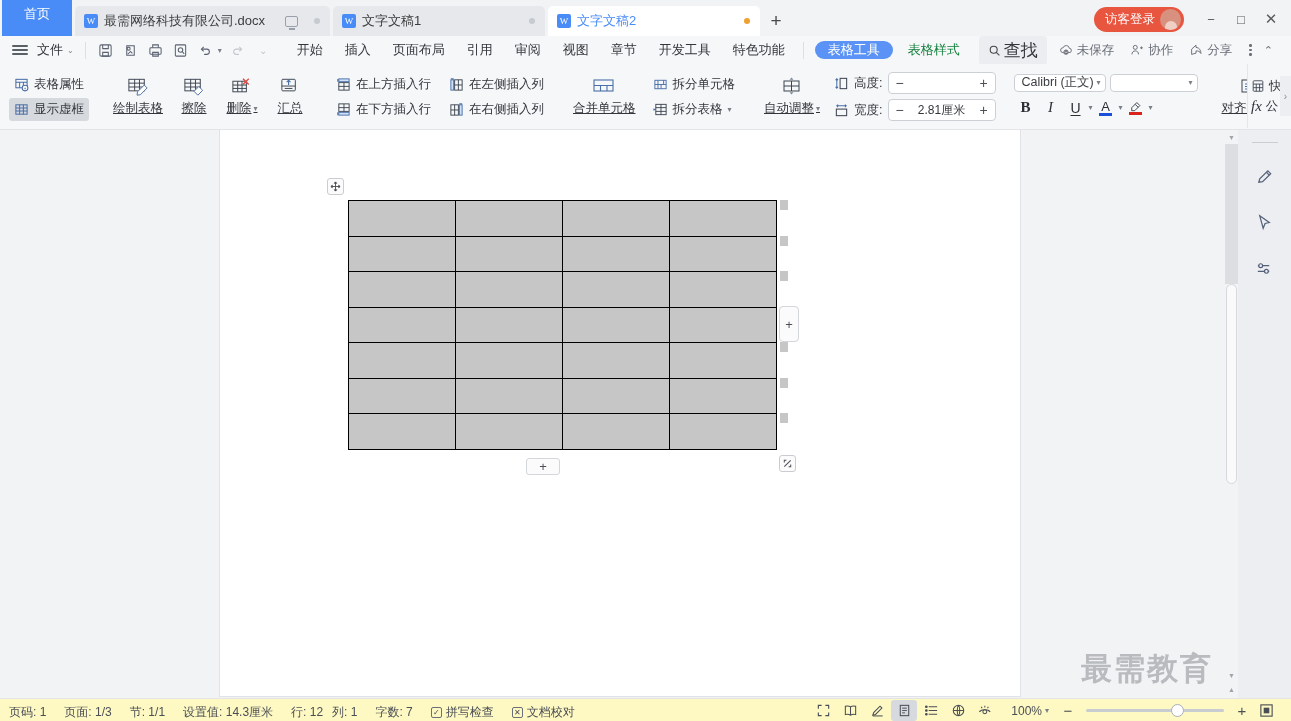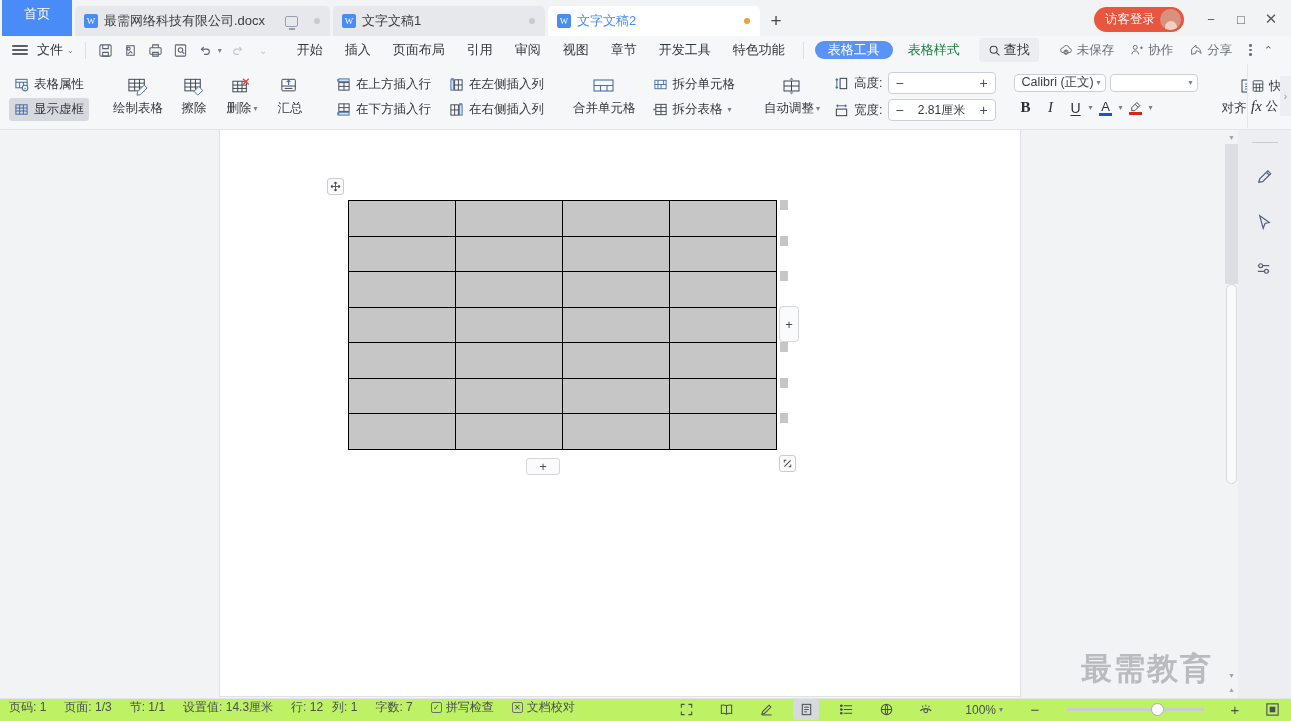--- a/index.html
+++ b/index.html
@@ -71,38 +71,38 @@
   .hamb { width: 16px; display:flex; flex-direction:column; gap:2.5px; margin: 0 5px 0 6px;}
   .hamb i { display:block; height:1.5px; background:#5b5f66; border-radius:1px;}
   .file-btn { display:flex; align-items:center; gap:4px; font-size:13px; color:#33363b; padding: 0 4px;}
   .vsep { width:1px; height:17px; background:#dcdfe4; margin: 0 7px; }
   .qicon { width: 25px; height: 22px; display:flex; align-items:center; justify-content:center; color:#5b6270;}
   .qicon.dis { color: #c2c6cd; }
   .menu-items { display:flex; align-items:center; margin-left: 10px; }
   .mi { padding: 2px 11px; font-size: 13px; color: #33363b; white-space:nowrap; }
   .mi.pill { background:#5a93f5; color:#fff; border-radius: 11px; padding: 0 13px; margin: 0 4px; }
   .mi.blue { color:#15803d; }
-  .find-btn { display:flex; align-items:center; gap:3px; background:#ebedf0; border-radius:4px; padding: 3px 9px; font-size:13px; color:#33363b; margin-left: 8px;}
+  .find-btn { display:flex; align-items:center; gap:3px; background:#ebedf0; border-radius:4px; padding: 3px 9px; font-size:17px; color:#33363b; margin-left: 8px;}
   .menu-right { margin-left:auto; display:flex; align-items:center; gap: 2px; padding-right: 4px;}
   .mr-item { display:flex; align-items:center; gap:4px; font-size:12.5px; color:#6a6f78; padding: 0 7px;}
   .vdots { display:flex; flex-direction:column; gap:2px; padding: 0 8px;}
   .vdots i { width:2.5px; height:2.5px; border-radius:50%; background:#6a6f78; display:block;}
   .chev-up { padding: 0 8px 0 2px; color:#6a6f78; font-size: 11px;}
 
   
   .ribbon {
     height: 66px; background: #f6f7f9; display: flex; align-items: stretch;
     flex: none; border-bottom: 1px solid #e2e4e8; padding-left: 4px; position: relative;
   }
   .rgroup { display: flex; align-items: center; gap: 2px; padding: 0 5px; }
   .rsep { width: 1px; background: #e4e6ea; margin: 9px 4px; align-self: stretch; }
   .stack2 { display: flex; flex-direction: column; justify-content: center; gap: 2px; }
   .srow { display:flex; align-items:center; gap:5px; padding: 3px 5px; border-radius:3px; font-size:12.5px; color:#33363b; white-space:nowrap;}
   .srow.sel { background:#d6d9de; }
-  .bigbtn { display:flex; flex-direction:column; align-items:center; gap:2px; padding: 3px 6px; font-size:12.5px; color:#33363b; min-width: 46px;}
+  .bigbtn { display:flex; flex-direction:column; align-items:center; gap:2px; padding: 3px 6px; font-size:12.5px; color:#33363b; min-width: 46px; text-decoration: underline;}
   .bigbtn .lbl { display:flex; align-items:center; gap:2px; white-space:nowrap;}
   .caret { font-size: 8px; color:#7a7f88; }
   .spin {
     display:flex; align-items:center; border:1px solid #ccd0d6; border-radius:4px;
     height: 22px; background:#fff; overflow:hidden;
   }
   .spin .mn, .spin .pl { width:22px; text-align:center; color:#4b5058; font-size:14px; line-height:20px; }
   .spin .val { width: 62px; text-align:center; font-size:12px; color:#33363b; }
   .fieldlbl { font-size:12.5px; color:#33363b; white-space:nowrap;}
   .fontbox {
@@ -173,26 +173,26 @@
   .sc-btn { width:13px; height:14px; display:flex; align-items:center; justify-content:center; color:#9fa4ad; font-size:7px;}
   .sc-bar-top { position:absolute; top:14px; left:0; width:13px; height:140px; background:#dcdee2;}
   .sc-thumb { position:absolute; top:154px; left:1px; width:11px; height:200px; background:#fafafa; border:1px solid #d6d8dc; border-radius:6px;}
   .sc-bar-bot { position:absolute; top:354px; left:0; width:13px; bottom:30px; background:#f2f3f5;}
   .rsb-tools { width: 53px; display:flex; flex-direction:column; align-items:center; padding-top: 6px; background:#eceef1; gap: 20px;}
   .rsb-divider { width: 26px; height: 1px; background: #c9ccd1; margin-top: 6px;}
   .rsb-ic { width: 30px; height: 26px; display:flex; align-items:center; justify-content:center; color:#5a6475;}
 
   
   .statusbar {
-    height: 23px; background: #bef264; border-top: 1px solid #e2e4e8;
-    display: flex; align-items: flex-start; flex: none; font-size: 12px; color: #4a4e55;
+    height: 23px; background: #fef9c3; border-top: 1px solid #e2e4e8;
+    display: flex; align-items: flex-end; flex: none; font-size: 12px; color: #4a4e55;
   }
   .st { padding: 0 9px; white-space: nowrap; display:flex; align-items:center; gap:4px;}
   .st .chk { width: 11px; height: 11px; border:1px solid #6a6f78; border-radius:2px; font-size:8px; display:flex; align-items:center; justify-content:center;}
-  .status-right { margin-left:auto; display:flex; align-items:center; padding-right: 6px; gap: 14px;}
+  .status-right { margin-left:auto; display:flex; align-items:center; padding-right: 12px; gap: 1px;}
   .vb { width: 26px; height: 21px; display:flex; align-items:center; justify-content:center; color:#4a4e55;}
   .vb.act { background:#d6d9de; border-radius:3px; }
   .zoomlbl { font-size:12px; color:#4a4e55; display:flex; align-items:center; gap:3px; padding: 0 8px 0 12px;}
   .ztrack { width: 138px; height: 3px; background:#c9ccd1; border-radius:2px; position:relative; margin: 0 7px;}
   .zthumb { position:absolute; left: 85px; top: -5px; width:13px; height:13px; border-radius:50%; background:#fff; border:1px solid #a9aeb6;}
   .zbtn { width: 20px; text-align:center; font-size: 15px; color:#4a4e55;}
   svg { display:block; }
 </style>
 </head>
 <body>

